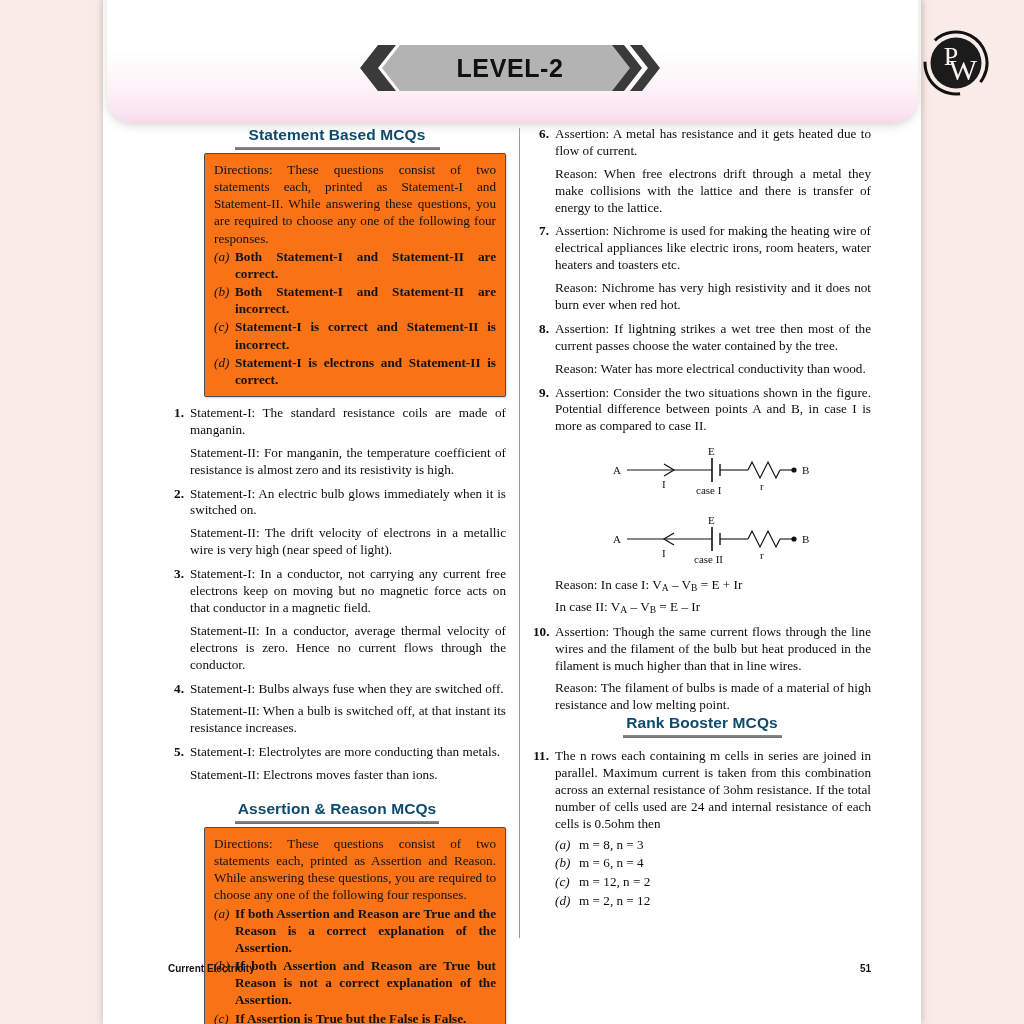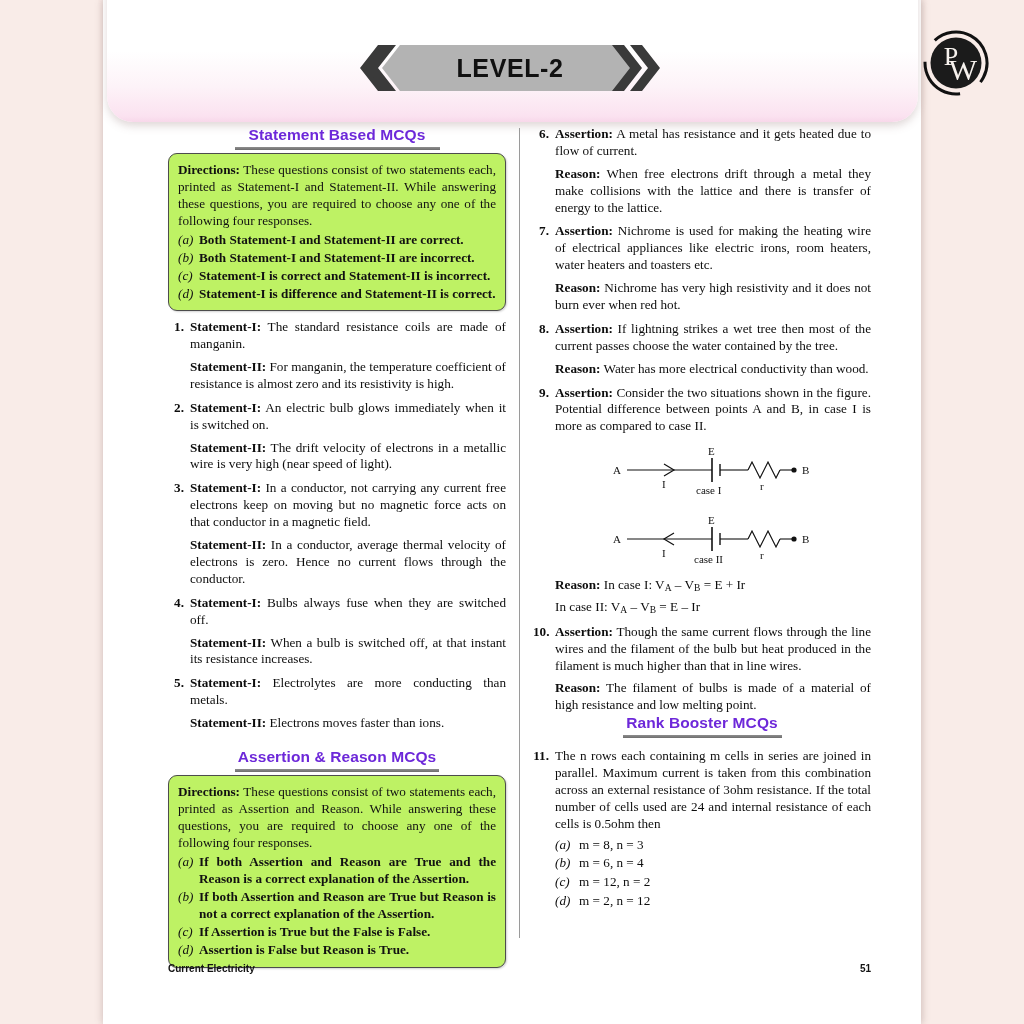--- a/index.html
+++ b/index.html
@@ -76,41 +76,42 @@
     width: 1px; height: 810px;
     background: #9a9a9a;
   }
 
   
   .section-head {
     text-align: center;
     font-family: "Liberation Sans", sans-serif;
     font-weight: bold;
     font-size: 15.5px;
-    color: #6d28d9;
+    color: #0c4a6e;
     letter-spacing: .1px;
     margin-bottom: 3px;
   }
   .section-head .htext { display: inline-block; padding: 0 3px 2px 3px; }
   .section-head .hrule {
     height: 3px;
     background: linear-gradient(to bottom, #8e8e8e, #6d6d6d);
     margin: 1px auto 0 auto;
   }
 
   
   .directions-box {
     border: 1px solid #4d4d4d;
-    border-radius: 9px;
-    background: #bef264;
+    border-radius: 2px;
+    background: #f97316;
     padding: 7px 9px 8px 9px;
     box-shadow: 1px 1px 2px rgba(0,0,0,.18);
     font-size: 13.2px;
     line-height: 1.30;
     color: #111;
+    margin-left: 36px;
   }
   .directions-box p { text-align: justify; }
   .directions-box .opt {
     display: flex;
     font-weight: bold;
     margin-top: 1px;
   }
   .directions-box .opt .lab {
     width: 21px; flex: none;
     font-weight: normal;
@@ -119,21 +120,21 @@
   .directions-box .opt .body { flex: 1; text-align: justify; }
 
   
   .qlist { margin-top: 8px; }
   .qitem { display: flex; margin-top: 7px; font-size: 13.2px; line-height: 1.28; color: #0d0d0d; }
   .qitem:first-child { margin-top: 0; }
   .qnum { width: 22px; flex: none; text-align: right; padding-right: 6px; font-weight: bold; }
   .qbody { flex: 1; }
   .qpara { text-align: justify; }
   .qpara + .qpara { margin-top: 6px; }
-  .lead { font-weight: bold; }
+  .lead { font-weight: normal; }
 
   
   .choices { margin-top: 3px; }
   .choice { display: flex; font-size: 13.2px; line-height: 1.42; }
   .choice .lab { width: 24px; flex: none; font-style: italic; }
   .choice .body { flex: 1; }
 
   
   .figure { margin: 7px 0 4px 0; }
   .figure svg { display: block; margin: 0 auto; }
@@ -209,21 +210,21 @@
       <div class="opt">
         <span class="lab">(b)</span>
         <span class="body">Both Statement-I and Statement-II are incorrect.</span>
       </div>
       <div class="opt">
         <span class="lab">(c)</span>
         <span class="body">Statement-I is correct and Statement-II is incorrect.</span>
       </div>
       <div class="opt">
         <span class="lab">(d)</span>
-        <span class="body">Statement-I is difference and Statement-II is correct.</span>
+        <span class="body">Statement-I is electrons and Statement-II is correct.</span>
       </div>
     </div>
 
     <div class="qlist">
 
       <div class="qitem">
         <div class="qnum">1.</div>
         <div class="qbody">
           <div class="qpara"><span class="lead">Statement-I:</span><span> The standard resistance coils are made of manganin.</span></div>
           <div class="qpara"><span class="lead">Statement-II:</span><span> For manganin, the temperature coefficient of resistance is almost zero and its resistivity is high.</span></div>

